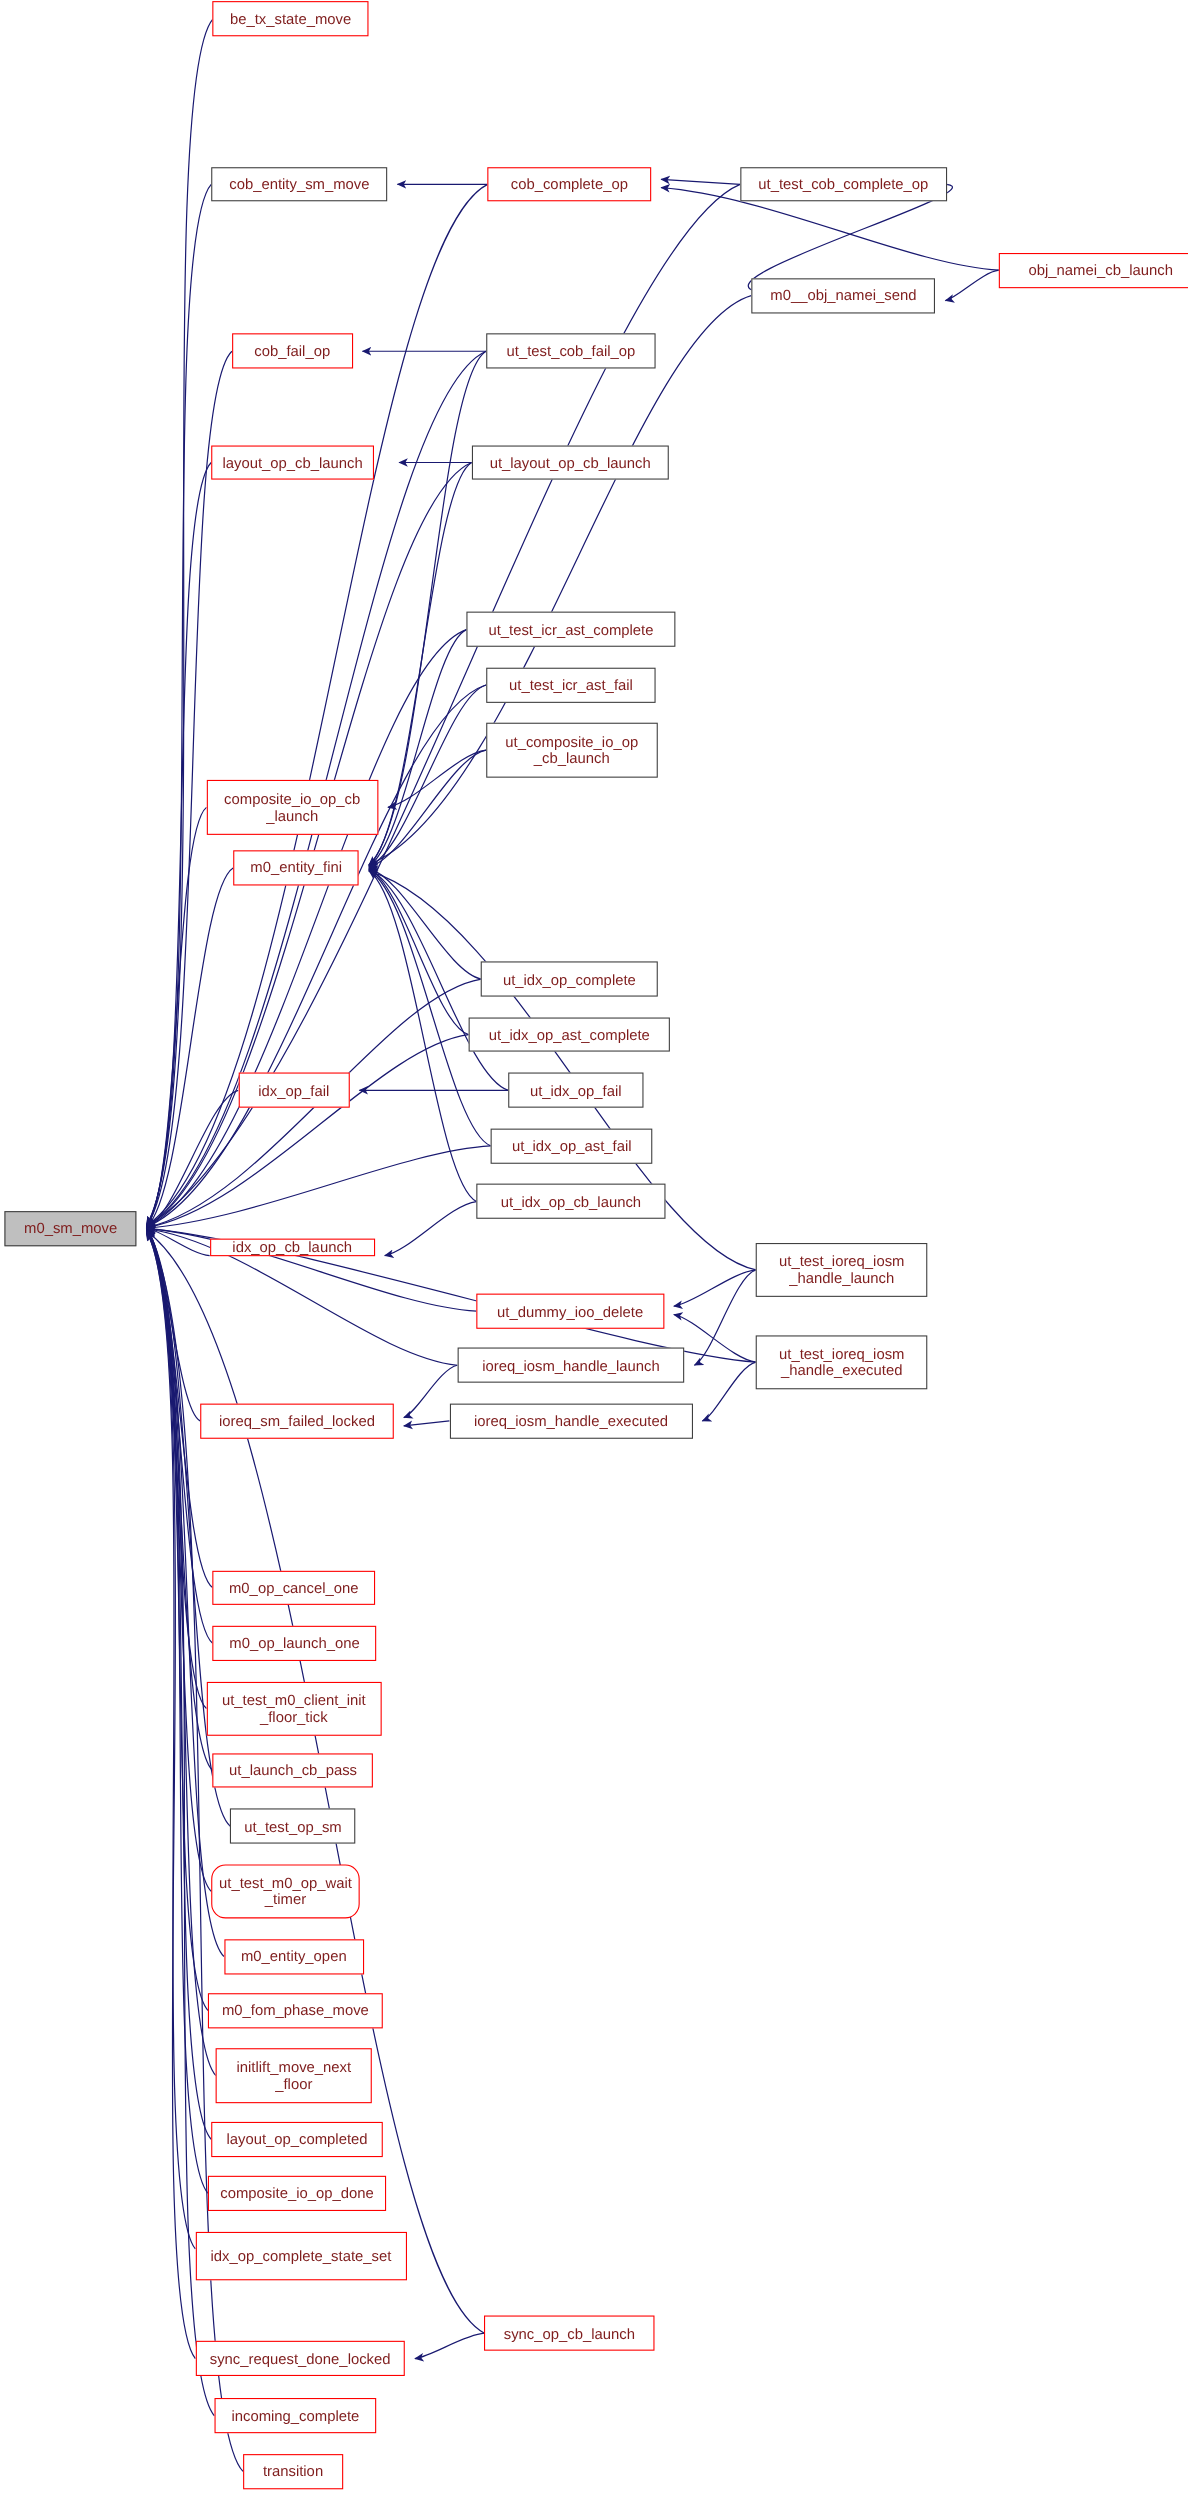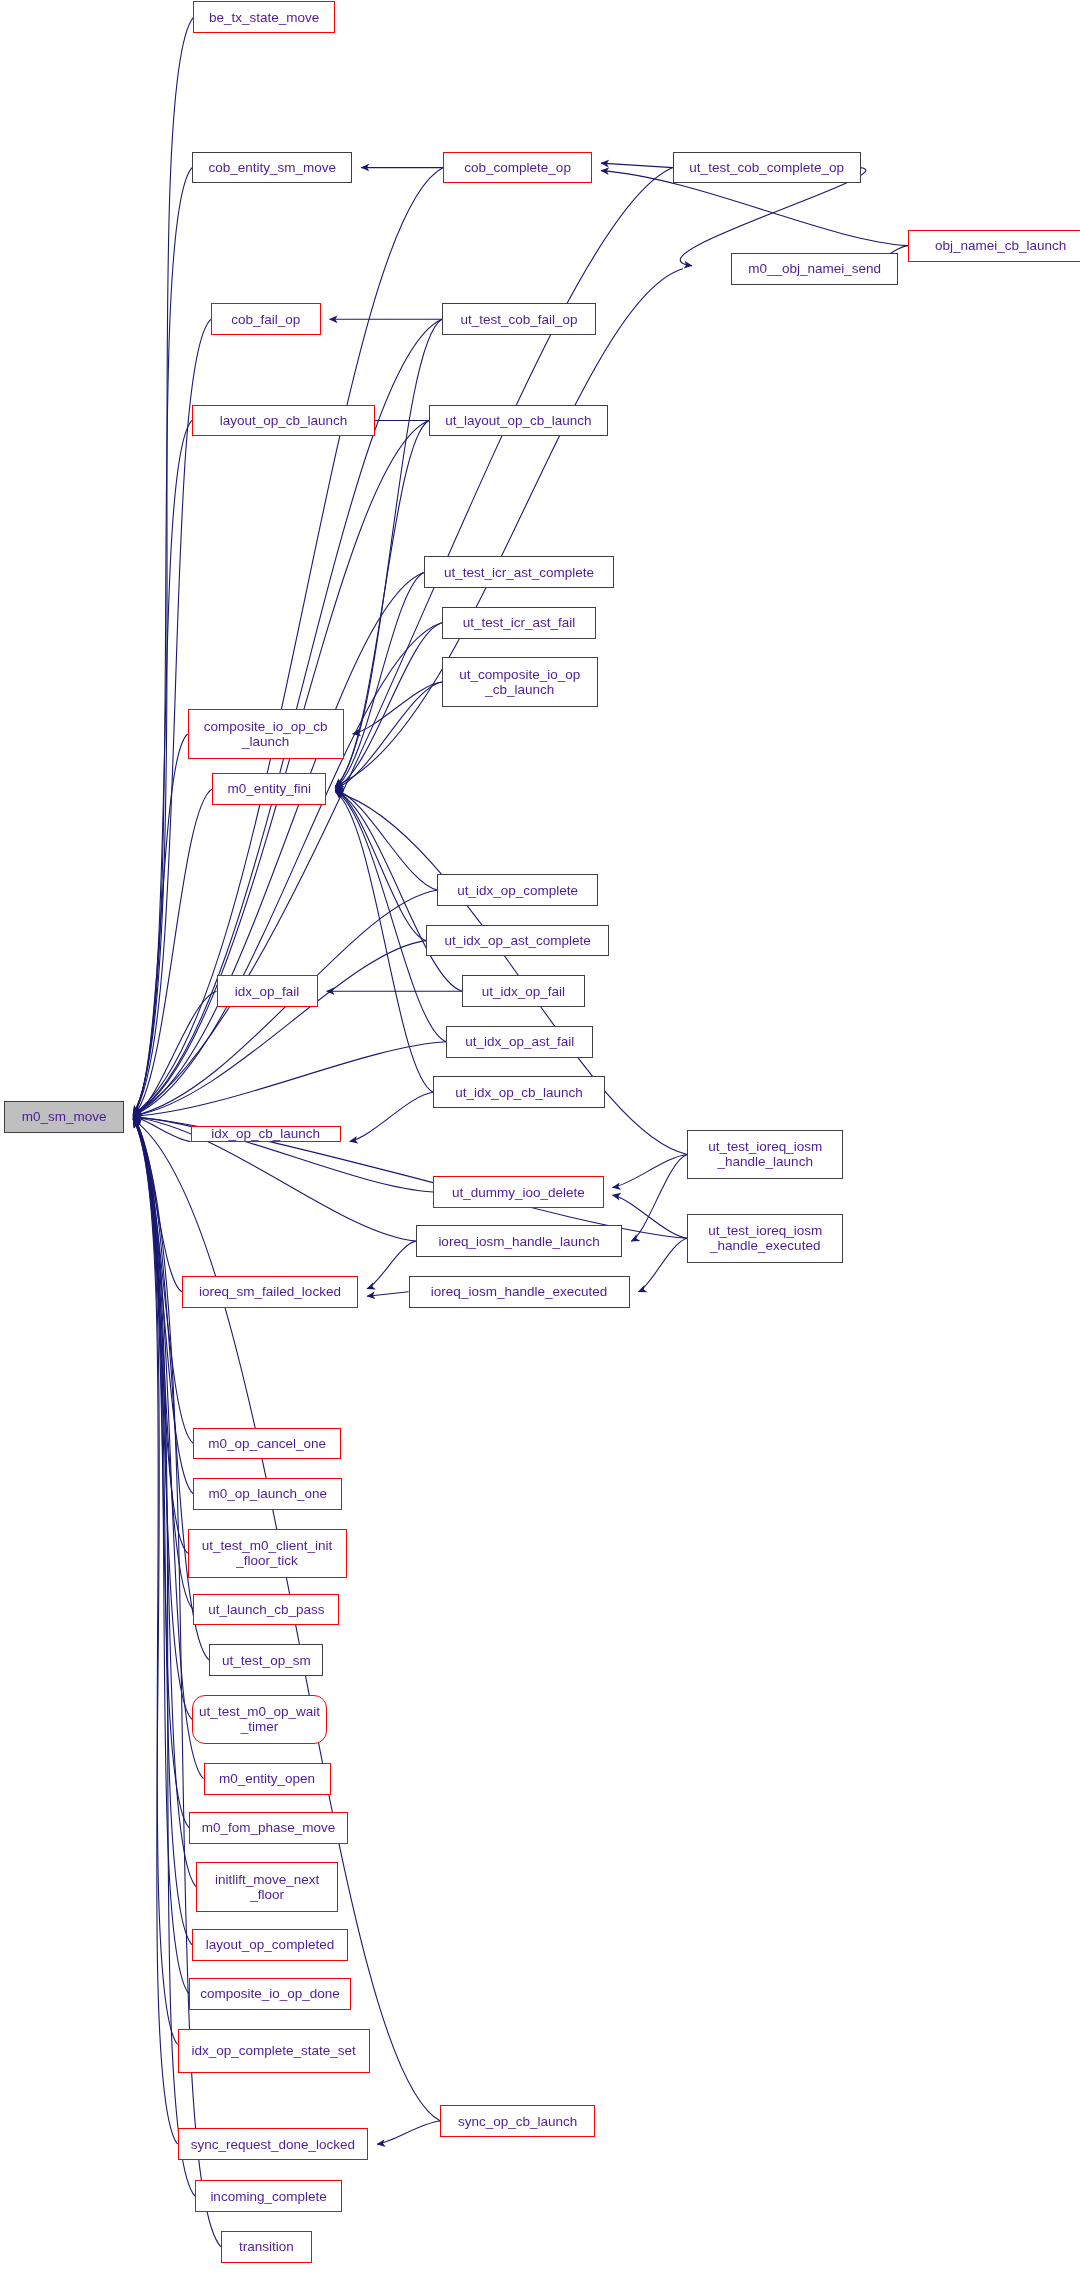--- a/index.html
+++ b/index.html
@@ -1,21 +1,21 @@
 <!DOCTYPE html>
 <html><head>
 <meta charset="utf-8">
 <style>
   html,body{margin:0;padding:0;background:#ffffff;}
   body{width:1080px;height:2280px;font-family:"Liberation Sans",sans-serif;}
   #graph{position:relative;width:1080px;height:2280px;overflow:hidden;}
   svg#edges{position:absolute;left:0;top:0;width:1080px;height:2280px;}
   .node{position:absolute;box-sizing:border-box;display:flex;align-items:center;
         justify-content:center;text-align:center;background:#ffffff;
-        font-size:13.5px;line-height:15px;color:#4c1d95;white-space:pre-line;
+        font-size:13.5px;line-height:15px;color:#7f1d1d;white-space:pre-line;
         border:1px solid #000000;}
   .node.red{border-color:#ff0000;}
   .node.black{border-color:#404040;}
   .node.current{background:#bfbfbf;border-color:#404040;}
 </style>
 </head>
 <body>
 
 <div id="graph">
   <svg id="edges" viewBox="0 0 1080 2280" xmlns="http://www.w3.org/2000/svg">
@@ -92,24 +92,24 @@
         <path d="M194.91978609625667,2196.1977186311788 C138.65613076187958,2131.608783269962 199.1893301071552,1227.3636882129276 133.17112299465242,1119.7154626108997" fill="none" stroke="#191970" stroke-width="1.1" marker-end="url(#ah)"></path>
         <path d="M220.9090909090909,2246.7680608365017 C156.3985503141457,2179.1549049429655 210.185177121246,1232.57072243346 133.17112299465242,1119.8821292775665" fill="none" stroke="#191970" stroke-width="1.1" marker-end="url(#ah)"></path>
       </g>
   </svg>
   <div id="node-layer">
       <div class="node red" style="left: 193.476px; top: 1.44487px; width: 141.497px; height: 31.7871px;">be_tx_state_move</div>
       <div class="node black" style="left: 192.032px; top: 151.711px; width: 160.267px; height: 31.7871px;">cob_entity_sm_move</div>
       <div class="node red" style="left: 443.262px; top: 151.711px; width: 148.717px; height: 31.7871px;">cob_complete_op</div>
       <div class="node black" style="left: 672.834px; top: 151.711px; width: 187.701px; height: 31.7871px;">ut_test_cob_complete_op</div>
       <div class="node red" style="left: 908.182px; top: 229.734px; width: 185px; height: 31.7871px;">obj_namei_cb_launch</div>
-      <div class="node black" style="left: 682.941px; top: 252.852px; width: 167.487px; height: 31.7871px; margin-left: 48px;">m0__obj_namei_send</div>
+      <div class="node black" style="left: 682.941px; top: 252.852px; width: 167.487px; height: 31.7871px;">m0__obj_namei_send</div>
       <div class="node red" style="left: 210.802px; top: 303.422px; width: 109.733px; height: 31.7871px;">cob_fail_op</div>
       <div class="node black" style="left: 441.818px; top: 303.422px; width: 154.492px; height: 31.7871px;">ut_test_cob_fail_op</div>
-      <div class="node red" style="left: 192.032px; top: 404.563px; width: 183px; height: 31.7871px;">layout_op_cb_launch</div>
+      <div class="node red" style="left: 192.032px; top: 404.563px; width: 148px; height: 31.7871px;">layout_op_cb_launch</div>
       <div class="node black" style="left: 428.824px; top: 404.563px; width: 179.037px; height: 31.7871px;">ut_layout_op_cb_launch</div>
       <div class="node black" style="left: 424.492px; top: 556.274px; width: 189.144px; height: 31.7871px;">ut_test_icr_ast_complete</div>
       <div class="node black" style="left: 441.818px; top: 606.844px; width: 154.492px; height: 31.7871px;">ut_test_icr_ast_fail</div>
       <div class="node black" style="left: 441.818px; top: 657.414px; width: 155.936px; height: 49.1255px;">ut_composite_io_op
 _cb_launch</div>
       <div class="node red" style="left: 187.701px; top: 709.43px; width: 155.936px; height: 49.1255px;">composite_io_op_cb
 _launch</div>
       <div class="node red" style="left: 212.246px; top: 773.004px; width: 114.064px; height: 31.7871px;">m0_entity_fini</div>
       <div class="node black" style="left: 437.487px; top: 874.144px; width: 160.267px; height: 31.7871px;">ut_idx_op_complete</div>
       <div class="node black" style="left: 425.936px; top: 924.715px; width: 183.369px; height: 31.7871px;">ut_idx_op_ast_complete</div>

